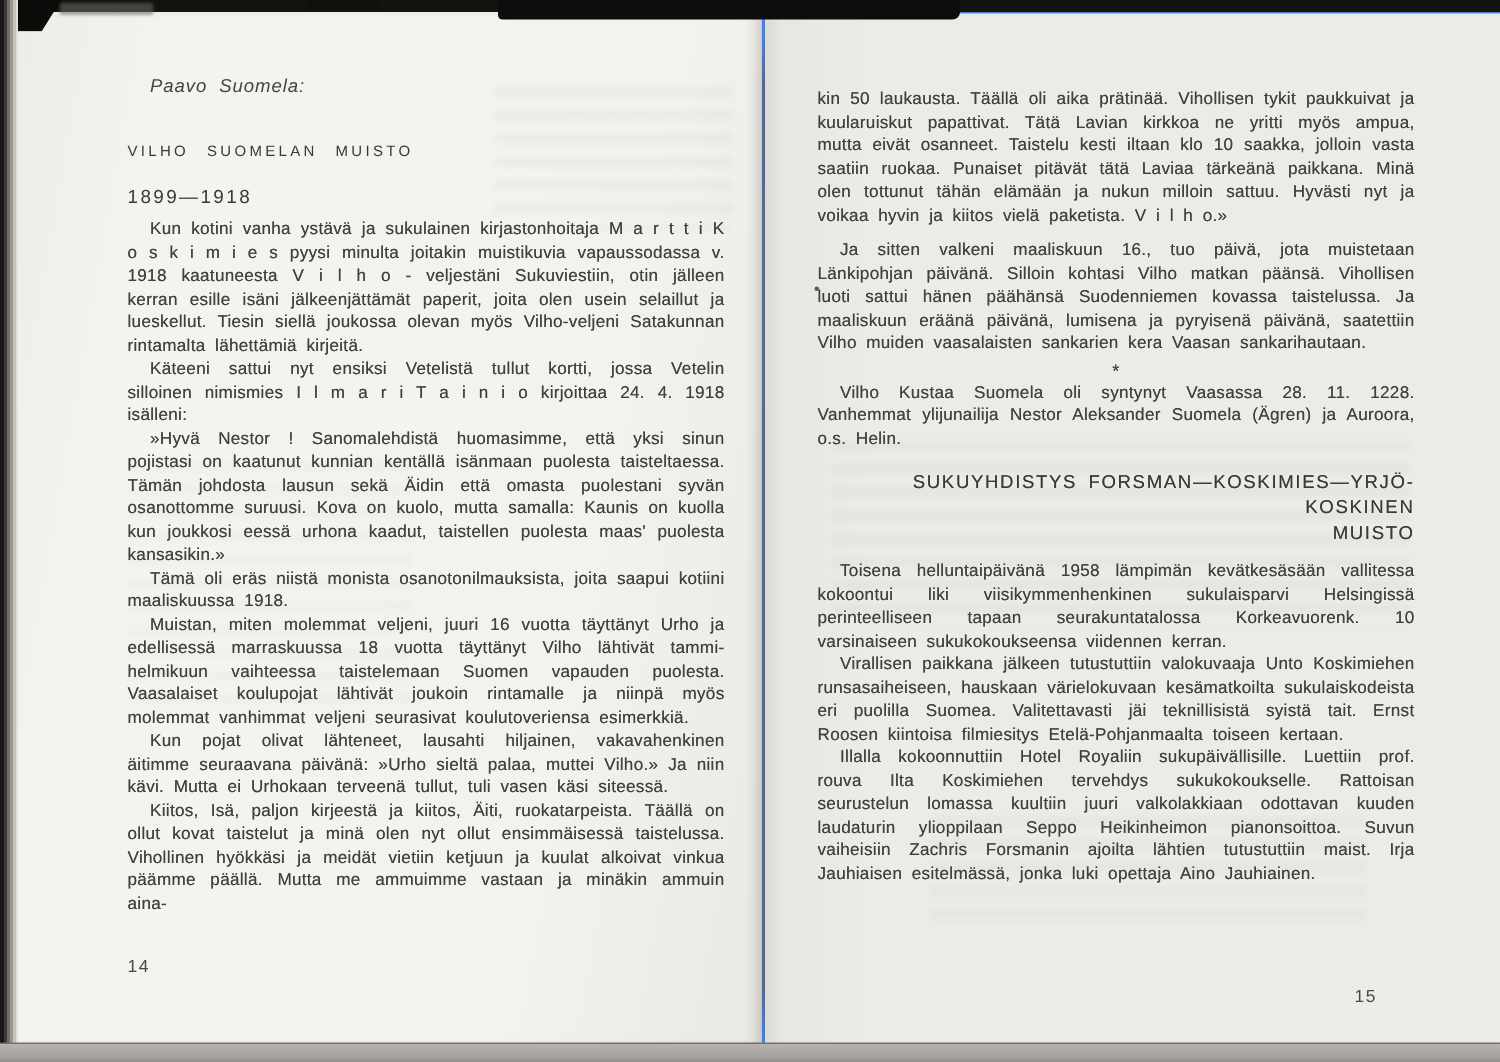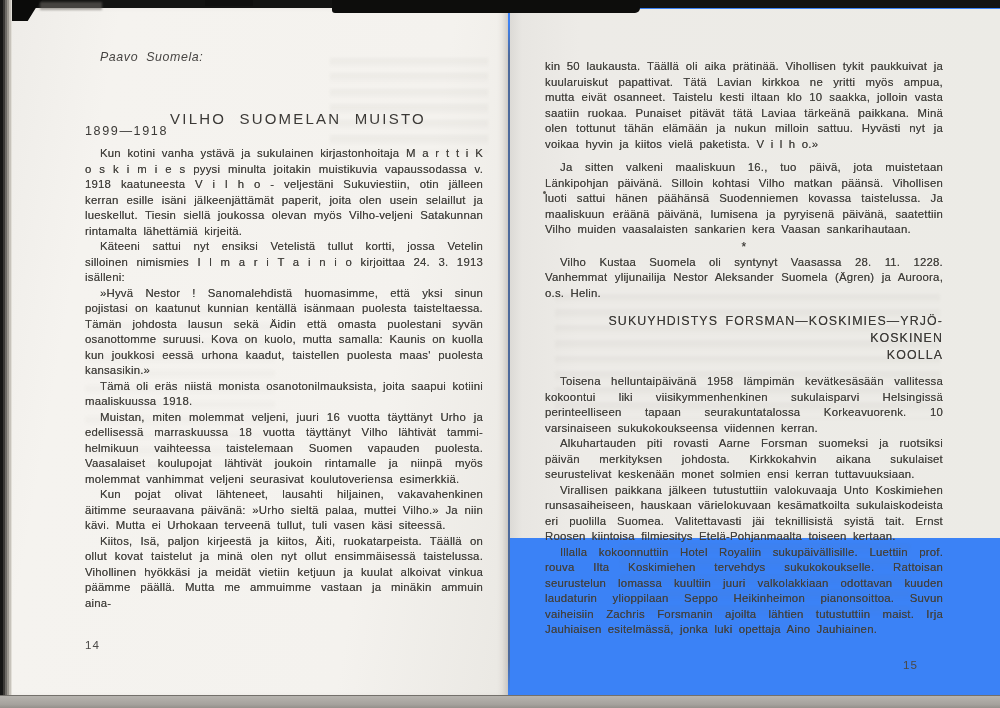--- a/index.html
+++ b/index.html
@@ -24,38 +24,38 @@
     background:linear-gradient(to bottom,#b7b4af,#a5a29d 70%,#93908b);}
   .gutter-line{position:absolute;left:508px;top:22px;bottom:14px;width:2px;
     background:linear-gradient(to bottom,rgba(90,85,80,0) 0,rgba(90,85,80,.55) 5%,rgba(90,85,80,.55) 95%,rgba(90,85,80,0) 100%);}
   .speck{position:absolute;width:3px;height:3px;border-radius:50%;background:#5a5750;}
 
   
   .page{position:absolute;top:8px;height:688px;}
   .page-left{left:10px;width:498px;
     background:linear-gradient(100deg,#eeece8 0%,#f5f3ef 18%,#f4f2ee 72%,#eae8e3 100%);
     box-shadow:inset -7px 0 9px -5px rgba(60,55,50,.28);}
-  .page-right{left:510px;top:9px;height:529px;width:490px;
+  .page-right{left:510px;top:9px;height:687px;width:490px;
     background:linear-gradient(to right,#dcdad6 0,#e8e6e2 12px,#edebe7 70px,#ecebe6 100%);}
 
   
   .ghost{position:absolute;pointer-events:none;filter:blur(1.6px);
     background:repeating-linear-gradient(to bottom,
       rgba(110,104,95,.10) 0 6px, rgba(110,104,95,.03) 6px 9px, transparent 9px 15.5px);}
 
   
   .body-text{font-size:11.4px;line-height:15.5px;letter-spacing:.2px;word-spacing:3px;
     color:#42403c;text-shadow:0 0 .35px rgba(66,64,60,.75);}
   .body-text p{margin:0;text-indent:15px;text-align:justify;}
   .body-text p.noindent{text-indent:0;}
 
   .author{position:absolute;left:90px;top:42px;font-style:italic;font-size:12.4px;
     letter-spacing:.6px;word-spacing:4px;color:#474543;}
-  .title{position:absolute;left:75px;top:88px;width:398px;text-align:center;
-    font-size:15px;letter-spacing:2.2px;word-spacing:7px;color:#3b3936;font-weight:normal;margin:14px;}
+  .title{position:absolute;left:75px;top:88px;width:398px;text-align:left;
+    font-size:10px;letter-spacing:2.2px;word-spacing:7px;color:#3b3936;font-weight:normal;margin:0;}
   .subtitle{position:absolute;left:75px;top:116px;width:398px;
     font-size:12.6px;letter-spacing:1.6px;color:#3b3936;font-weight:normal;margin:0;}
 
   .text-left{position:absolute;left:75px;top:138px;width:398px;height:472px;overflow:hidden;}
   .text-right{position:absolute;left:35px;top:50px;width:398px;height:582px;overflow:hidden;}
 
   .text-right .gap-top{margin-top:8px;}
   .separator{text-align:center;font-size:12px;line-height:15px;margin:2px 0 0 0;color:#42403c;}
   .section-heading{margin:12px 0 10px 0;text-align:right;font-weight:normal;
     font-size:12.4px;line-height:17px;letter-spacing:1.1px;word-spacing:3px;color:#3b3936;}
@@ -69,43 +69,42 @@
 
 <div class="scan">
 
   <div class="page page-left">
     <div class="author">Paavo Suomela:</div>
     <h1 class="title">VILHO SUOMELAN MUISTO</h1>
     <h2 class="subtitle">1899—1918</h2>
 
     <div class="text-left body-text">
       <p>Kun kotini vanha ystävä ja sukulainen kirjastonhoitaja M a r t t i  K o s k i m i e s pyysi minulta joitakin muistikuvia vapaussodassa v. 1918 kaatuneesta V i l h o - veljestäni Sukuviestiin, otin jälleen kerran esille isäni jälkeenjättämät paperit, joita olen usein selaillut ja lueskellut. Tiesin siellä joukossa olevan myös Vilho-veljeni Satakunnan rintamalta lähettämiä kirjeitä.</p>
-      <p>Käteeni sattui nyt ensiksi Vetelistä tullut kortti, jossa Vetelin silloinen nimismies I l m a r i  T a i n i o kirjoittaa 24. 3. 1913 isälleni:</p>
+      <p>Käteeni sattui nyt ensiksi Vetelistä tullut kortti, jossa Vetelin silloinen nimismies I l m a r i  T a i n i o kirjoittaa 24. 4. 1918 isälleni:</p>
       <p>»Hyvä Nestor ! Sanomalehdistä huomasimme, että yksi sinun pojistasi on kaatunut kunnian kentällä isänmaan puolesta taisteltaessa. Tämän johdosta lausun sekä Äidin että omasta puolestani syvän osanottomme suruusi. Kova on kuolo, mutta samalla: Kaunis on kuolla kun joukkosi eessä urhona kaadut, taistellen puolesta maas' puolesta kansasikin.»</p>
       <p>Tämä oli eräs niistä monista osanotonilmauksista, joita saapui kotiini maaliskuussa 1918.</p>
       <p>Muistan, miten molemmat veljeni, juuri 16 vuotta täyttänyt Urho ja edellisessä marraskuussa 18 vuotta täyttänyt Vilho lähtivät tammi-helmikuun vaihteessa taistelemaan Suomen vapauden puolesta. Vaasalaiset koulupojat lähtivät joukoin rintamalle ja niinpä myös molemmat vanhimmat veljeni seurasivat koulutoveriensa esimerkkiä.</p>
       <p>Kun pojat olivat lähteneet, lausahti hiljainen, vakavahenkinen äitimme seuraavana päivänä: »Urho sieltä palaa, muttei Vilho.» Ja niin kävi. Mutta ei Urhokaan terveenä tullut, tuli vasen käsi siteessä.</p>
       <p>Kiitos, Isä, paljon kirjeestä ja kiitos, Äiti, ruokatarpeista. Täällä on ollut kovat taistelut ja minä olen nyt ollut ensimmäisessä taistelussa. Vihollinen hyökkäsi ja meidät vietiin ketjuun ja kuulat alkoivat vinkua päämme päällä. Mutta me ammuimme vastaan ja minäkin ammuin aina-</p>
     </div>
 
     <div class="pagenum pagenum-left">14</div>
 
     <div class="ghost" style="left:320px;top:50px;width:158px;height:95px;opacity:.5;"></div>
     <div class="ghost" style="left:75px;top:300px;width:190px;height:170px;opacity:.3;"></div>
   </div>
 
   <div class="page page-right">
     <div class="text-right body-text">
       <p class="noindent">kin 50 laukausta. Täällä oli aika prätinää. Vihollisen tykit paukkuivat ja kuularuiskut papattivat. Tätä Lavian kirkkoa ne yritti myös ampua, mutta eivät osanneet. Taistelu kesti iltaan klo 10 saakka, jolloin vasta saatiin ruokaa. Punaiset pitävät tätä Laviaa tärkeänä paikkana. Minä olen tottunut tähän elämään ja nukun milloin sattuu. Hyvästi nyt ja voikaa hyvin ja kiitos vielä paketista. V i l h o.»</p>
       <p class="gap-top">Ja sitten valkeni maaliskuun 16., tuo päivä, jota muistetaan Länkipohjan päivänä. Silloin kohtasi Vilho matkan päänsä. Vihollisen luoti sattui hänen päähänsä Suodenniemen kovassa taistelussa. Ja maaliskuun eräänä päivänä, lumisena ja pyryisenä päivänä, saatettiin Vilho muiden vaasalaisten sankarien kera Vaasan sankarihautaan.</p>
       <div class="separator">*</div>
       <p>Vilho Kustaa Suomela oli syntynyt Vaasassa 28. 11. 1228. Vanhemmat ylijunailija Nestor Aleksander Suomela (Ägren) ja Auroora, o.s. Helin.</p>
-      <h3 class="section-heading"><span>SUKUYHDISTYS FORSMAN—KOSKIMIES—YRJÖ-KOSKINEN</span><br><span>KOOLLA</span></h3>
+      <h3 class="section-heading"><span>SUKUYHDISTYS FORSMAN—KOSKIMIES—YRJÖ-KOSKINEN</span><br><span>MUISTO</span></h3>
       <p>Toisena helluntaipäivänä 1958 lämpimän kevätkesäsään vallitessa kokoontui liki viisikymmenhenkinen sukulaisparvi Helsingissä perinteelliseen tapaan seurakuntatalossa Korkeavuorenk. 10 varsinaiseen sukukokoukseensa viidennen kerran.</p>
-      <p>Alkuhartauden piti rovasti Aarne Forsman suomeksi ja ruotsiksi päivän merkityksen johdosta. Kirkkokahvin aikana sukulaiset seurustelivat keskenään monet solmien ensi kerran tuttavuuksiaan.</p>
       <p>Virallisen paikkana jälkeen tutustuttiin valokuvaaja Unto Koskimiehen runsasaiheiseen, hauskaan värielokuvaan kesämatkoilta sukulaiskodeista eri puolilla Suomea. Valitettavasti jäi teknillisistä syistä tait. Ernst Roosen kiintoisa filmiesitys Etelä-Pohjanmaalta toiseen kertaan.</p>
       <p>Illalla kokoonnuttiin Hotel Royaliin sukupäivällisille. Luettiin prof. rouva Ilta Koskimiehen tervehdys sukukokoukselle. Rattoisan seurustelun lomassa kuultiin juuri valkolakkiaan odottavan kuuden laudaturin ylioppilaan Seppo Heikinheimon pianonsoittoa. Suvun vaiheisiin Zachris Forsmanin ajoilta lähtien tutustuttiin maist. Irja Jauhiaisen esitelmässä, jonka luki opettaja Aino Jauhiainen.</p>
     </div>
 
     <div class="pagenum pagenum-right">15</div>
 
     <div class="ghost" style="left:45px;top:285px;width:385px;height:125px;opacity:.45;"></div>
     <div class="ghost" style="left:110px;top:535px;width:290px;height:75px;opacity:.4;"></div>
     <div class="speck" style="left:33px;top:182px;"></div>
   </div>

